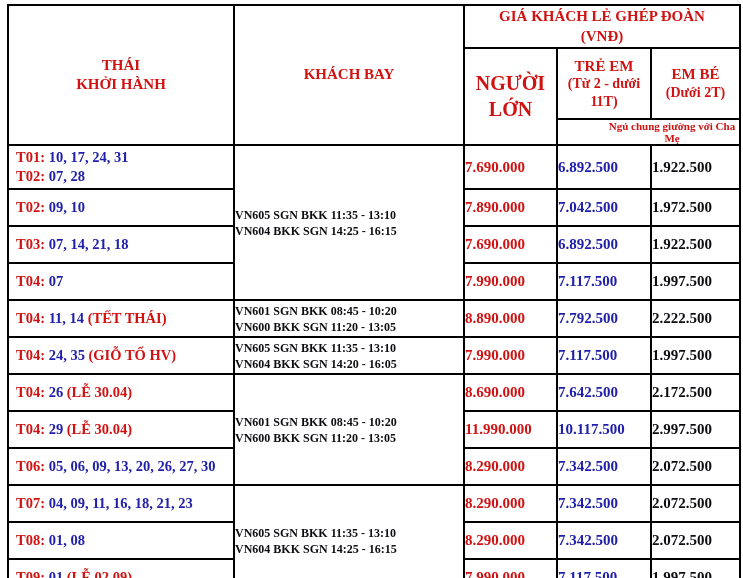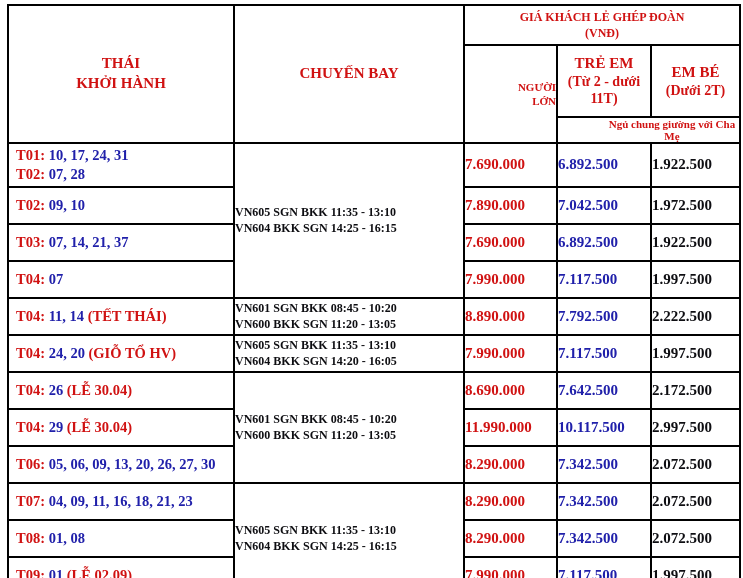--- a/index.html
+++ b/index.html
@@ -33,22 +33,22 @@
     padding:0;
     vertical-align:middle;
     background:var(--bg);
   }
   
   thead th{color:var(--red);text-align:center;font-weight:bold;}
   tr.h1{height:40px;}
   tr.h2{height:58px;}
   tr.h3{height:26px;}
   .hdate,.hflight{font-size:15px;line-height:1.3;}
-  .hprice{font-size:12px;line-height:1.35;text-align:center;}
-  .hadult{font-size:11px;line-height:1.3;text-align:right;}
+  .hprice{font-size:15px;line-height:1.35;text-align:center;}
+  .hadult{font-size:20px;line-height:1.3;}
   .hchild{font-size:14px;line-height:1.25;padding:8px 2px;}
   .hchild .t,.hinfant .t{font-size:15px;}
   .hinfant{font-size:14px;line-height:1.25;padding:0 12px;}
   .hnote{font-size:11px;padding-left:47px;}
   
   tbody tr{height:37px;}
   tbody tr.tall{height:44px;}
   td.date{
     text-align:left;padding-left:7px;font-size:14.5px;white-space:nowrap;
     line-height:1.32;
@@ -75,21 +75,21 @@
       <col class="c-adult">
       <col class="c-child">
       <col class="c-infant">
   </colgroup>
   <thead>
     <tr class="h1">
       <th class="hdate" rowspan="3">
         <div>THÁI</div>
         <div>KHỞI HÀNH</div>
       </th>
-      <th class="hflight" rowspan="3">CHUYẾN BAY</th>
+      <th class="hflight" rowspan="3">KHÁCH BAY</th>
       <th class="hprice" colspan="3">
         <div>GIÁ KHÁCH LẺ GHÉP ĐOÀN</div>
         <div>(VNĐ)</div>
       </th>
     </tr>
     <tr class="h2">
       <th class="hadult" rowspan="2">
         <div>NGƯỜI</div>
         <div>LỚN</div>
       </th>
@@ -123,21 +123,21 @@
     <tr>
       <td class="date">
         <div><span class="lbl">T02:</span> <span class="dts">09, 10</span></div>
       </td>
       <td class="price adult">7.890.000</td>
       <td class="price child">7.042.500</td>
       <td class="price infant">1.972.500</td>
     </tr>
     <tr>
       <td class="date">
-        <div><span class="lbl">T03:</span> <span class="dts">07, 14, 21, 37</span></div>
+        <div><span class="lbl">T03:</span> <span class="dts">07, 14, 21, 18</span></div>
       </td>
       <td class="price adult">7.690.000</td>
       <td class="price child">6.892.500</td>
       <td class="price infant">1.922.500</td>
     </tr>
     <tr>
       <td class="date">
         <div><span class="lbl">T04:</span> <span class="dts">07</span></div>
       </td>
       <td class="price adult">7.990.000</td>
@@ -151,21 +151,21 @@
       <td class="flight">
         <div>VN601 SGN BKK 08:45 - 10:20</div>
         <div>VN600 BKK SGN 11:20 - 13:05</div>
       </td>
       <td class="price adult">8.890.000</td>
       <td class="price child">7.792.500</td>
       <td class="price infant">2.222.500</td>
     </tr>
     <tr>
       <td class="date">
-        <div><span class="lbl">T04:</span> <span class="dts">24, 20</span> <span class="sfx">(GIỖ TỔ HV)</span></div>
+        <div><span class="lbl">T04:</span> <span class="dts">24, 35</span> <span class="sfx">(GIỖ TỔ HV)</span></div>
       </td>
       <td class="flight">
         <div>VN605 SGN BKK 11:35 - 13:10</div>
         <div>VN604 BKK SGN 14:20 - 16:05</div>
       </td>
       <td class="price adult">7.990.000</td>
       <td class="price child">7.117.500</td>
       <td class="price infant">1.997.500</td>
     </tr>
     <tr>

